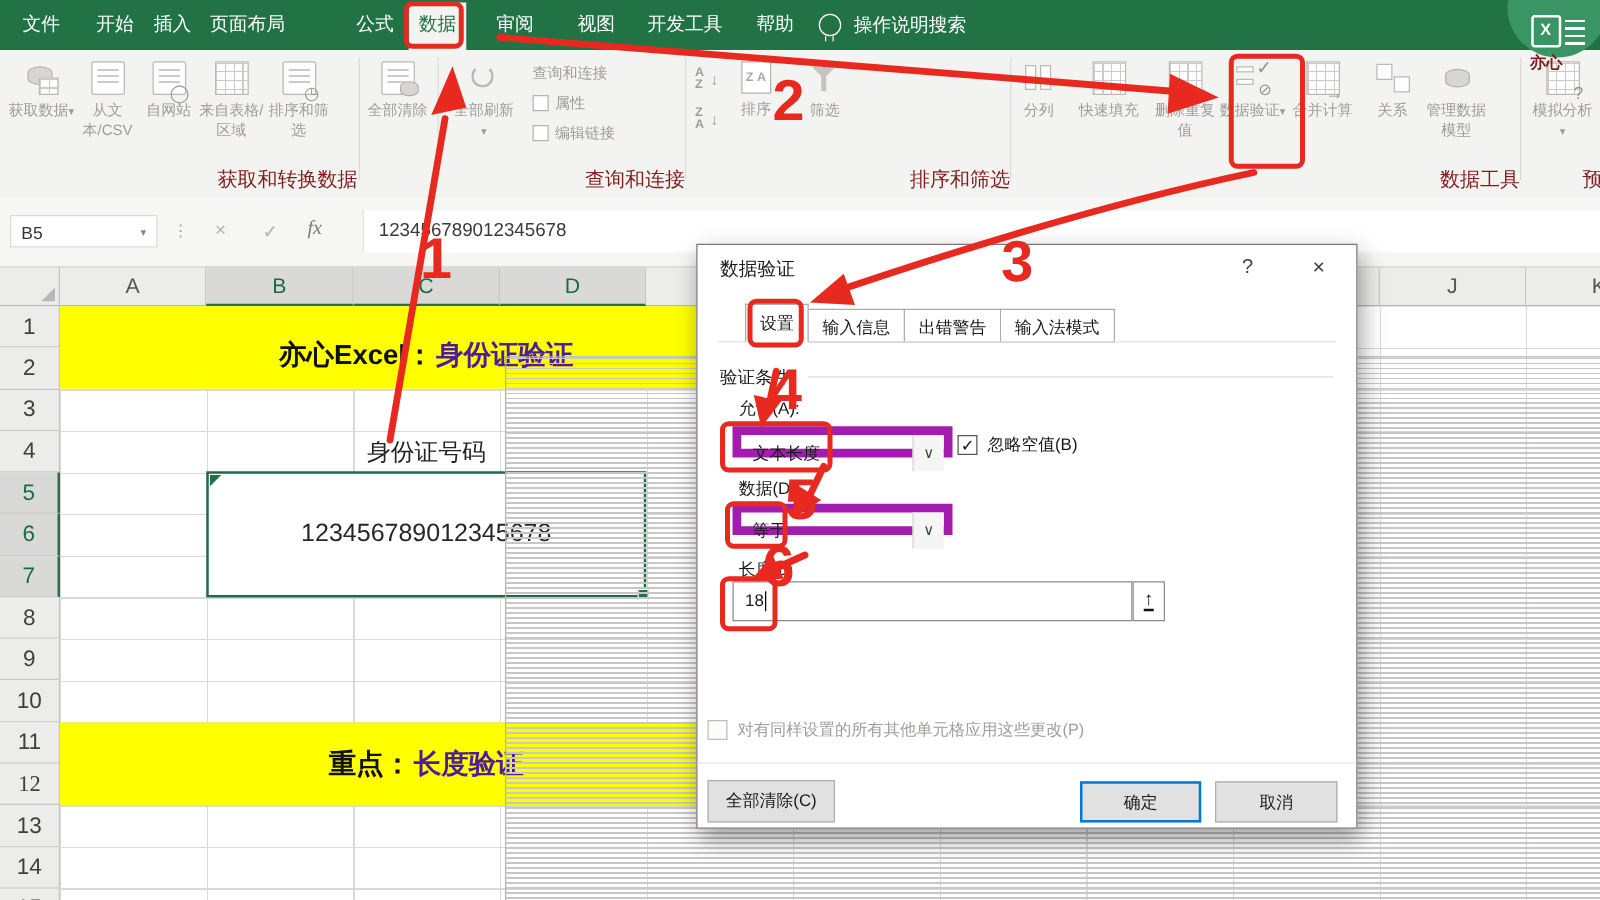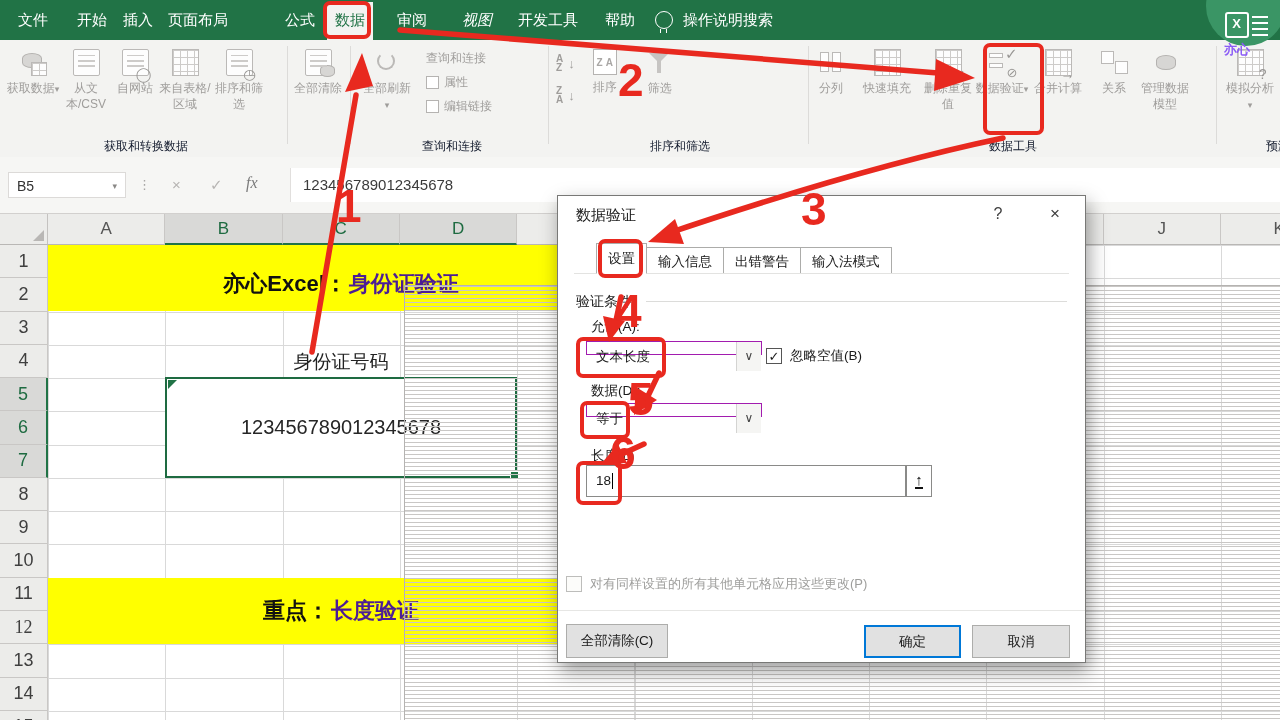--- a/index.html
+++ b/index.html
@@ -9,26 +9,26 @@
   .menubar{position:absolute;left:0;top:0;width:1280px;height:40px;background:#217346;z-index:10;}
   .menuitem{position:absolute;top:0;height:40px;line-height:40px;color:#fff;font-size:15px;cursor:default;}
   .menuitem.active{background:#f3f3f1;color:#217346;padding:0 8px;top:2px;height:38px;line-height:36px;}
   .searchwrap{position:absolute;left:655px;top:0;height:40px;display:flex;align-items:center;gap:10px;color:#fff;font-size:15px;}
   .bulb{width:16px;height:16px;border:1.6px solid #fff;border-radius:50%;position:relative;}
   .bulb::after{content:"";position:absolute;left:4px;bottom:-5px;width:5px;height:4px;border-left:1.6px solid #fff;border-right:1.6px solid #fff;}
   
   .wmcircle{position:absolute;left:1206px;top:-34px;width:80px;height:80px;border-radius:50%;background:#3a9565;z-index:25;display:flex;align-items:flex-end;justify-content:center;padding-bottom:8px;box-sizing:border-box;}
   .wmx{width:20px;height:22px;border:2px solid #fff;border-radius:3px;color:#fff;font-weight:bold;font-size:13px;text-align:center;line-height:20px;margin-right:3px;}
   .wmgrid{width:16px;height:22px;background:repeating-linear-gradient(to bottom,#fff 0 2px,transparent 2px 6px);}
-  .wmtext{position:absolute;left:1224px;top:41px;color:#8b5cf6;font-size:13px;font-weight:bold;z-index:26;}
+  .wmtext{position:absolute;left:1224px;top:41px;color:#7f1d1d;font-size:13px;font-weight:bold;z-index:26;}
   
   .ribbon{position:absolute;left:0;top:40px;width:1280px;height:117px;background:#f3f3f1;border-bottom:1px solid #d2d0ce;z-index:5;}
   .rdivider{position:absolute;top:6px;height:98px;width:1px;background:#dcdbd9;}
   .rgroup{position:absolute;top:0;height:117px;}
-  .glabel{position:absolute;bottom:2px;left:0;right:0;text-align:center;font-size:12px;color:#0f172a;white-space:nowrap;}
+  .glabel{position:absolute;bottom:2px;left:0;right:0;text-align:right;font-size:16px;color:#7f1d1d;white-space:nowrap;}
   .rrow{position:absolute;top:0;left:0;right:0;display:flex;align-items:flex-start;}
   .rbig{display:flex;flex-direction:column;align-items:center;padding-top:9px;box-sizing:border-box;}
   .rbig .txt{font-size:12px;color:#9f9d9b;text-align:center;line-height:1.3;margin-top:5px;}
   .caret{font-size:9px;color:#9f9d9b;}
   .rsmallcol{display:flex;flex-direction:column;justify-content:flex-start;padding-top:10px;gap:7px;}
   .rsmall{display:flex;align-items:center;gap:5px;font-size:12px;color:#9f9d9b;white-space:nowrap;}
   .mini{width:13px;height:13px;border:1.3px solid #b5b3b1;background:#fff;box-sizing:border-box;flex:0 0 auto;}
   .mini.grid{background:repeating-linear-gradient(to bottom,#c9c7c5 0 1px,transparent 1px 4px);}
   
   .icx{width:27px;height:27px;position:relative;opacity:.9;}
@@ -79,21 +79,21 @@
   .dhelp{position:absolute;left:430px;top:9px;font-size:16px;color:#404040;width:20px;text-align:center;}
   .dclose{position:absolute;left:486px;top:8px;font-size:17px;color:#404040;width:22px;text-align:center;}
   .dtabs{position:absolute;left:38px;top:48px;height:30px;display:flex;align-items:flex-end;}
   .dtab{border:1px solid #acacaa;border-left-width:0;background:#fff;height:27px;line-height:27px;padding:0 11px;box-sizing:border-box;}
   .dtab:first-child{border-left-width:1px;}
   .dtab.active{height:31px;line-height:30px;border-bottom-color:#fff;position:relative;z-index:2;}
   .dtabline{position:absolute;left:16px;right:16px;top:77px;height:1px;background:#e3e3e1;}
   .dsection{position:absolute;left:18px;top:97px;font-size:14px;}
   .dsecline{position:absolute;left:88px;right:18px;top:105px;height:1px;background:#dcdcda;}
   .dlabel{position:absolute;font-size:13.5px;}
-  .dcombo{position:absolute;width:176px;height:14px;border:1px solid #a21caf;background:#fff;box-sizing:border-box;line-height:29px;padding-left:9px;}
+  .dcombo{position:absolute;width:176px;height:25px;border:7px solid #a21caf;background:#fff;box-sizing:border-box;line-height:29px;padding-left:9px;}
   .dchevron{position:absolute;right:0;top:0;width:24px;height:29px;border-left:1px solid #d4d4d2;background:#f5f5f3;text-align:center;line-height:29px;color:#444;font-size:12px;padding:0;}
   .dcheck{position:absolute;display:flex;align-items:center;gap:8px;}
   .cbox{width:16px;height:16px;border:1px solid #555;background:#fff;text-align:center;line-height:15px;font-size:13px;box-sizing:border-box;}
   .dcheck.disabled{color:#9e9e9c;font-size:13px;}
   .dcheck.disabled .cbox{border-color:#bdbdbb;background:#fcfcfa;}
   .dinput{position:absolute;left:28px;top:269px;width:320px;height:32px;border:1px solid #8a8a88;background:#fff;box-sizing:border-box;line-height:30px;padding-left:9px;}
   .caretline{display:inline-block;width:1px;height:16px;background:#000;vertical-align:middle;margin-left:1px;}
   .dcollapse{position:absolute;left:348px;top:269px;width:26px;height:32px;border:1px solid #8a8a88;background:#fff;box-sizing:border-box;text-align:center;font-weight:bold;color:#111;}
   .dcollapse .up{display:inline-block;border-bottom:2px solid #111;line-height:1;font-size:15px;margin-top:6px;}
   .dsep{position:absolute;left:0;right:0;top:414px;height:1px;background:#e6e6e4;}
@@ -110,21 +110,21 @@
 
   <div class="menubar">
     <div>
         <span class="menuitem" style="left: 18px;">文件</span>
         <span class="menuitem" style="left: 77px;">开始</span>
         <span class="menuitem" style="left: 123px;">插入</span>
         <span class="menuitem" style="left: 168px;">页面布局</span>
         <span class="menuitem" style="left: 285px;">公式</span>
         <span class="menuitem active" style="left: 327px;">数据</span>
         <span class="menuitem" style="left: 397px;">审阅</span>
-        <span class="menuitem" style="left: 462px; font-style: italic;">视图</span>
+        <span class="menuitem" style="left: 462px;">视图</span>
         <span class="menuitem" style="left: 518px;">开发工具</span>
         <span class="menuitem" style="left: 605px;">帮助</span>
       </div>
     <div class="searchwrap">
       <span class="bulb"></span>
       <span>操作说明搜索</span>
     </div>
   </div>
   <div class="wmcircle">
     <span class="wmx">X</span>

